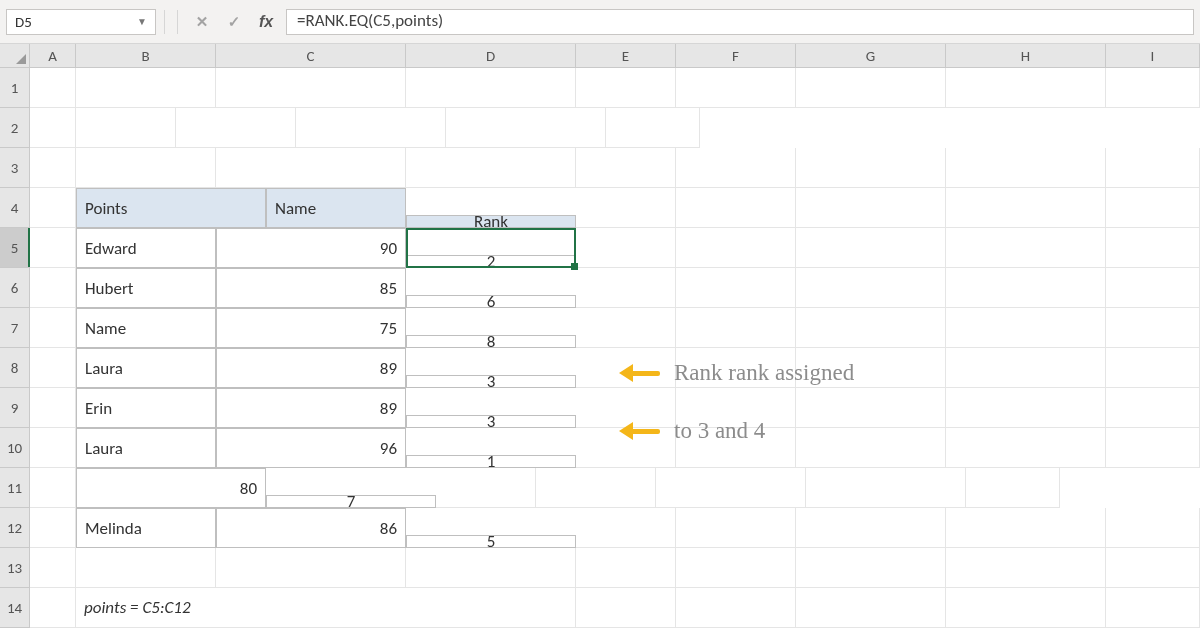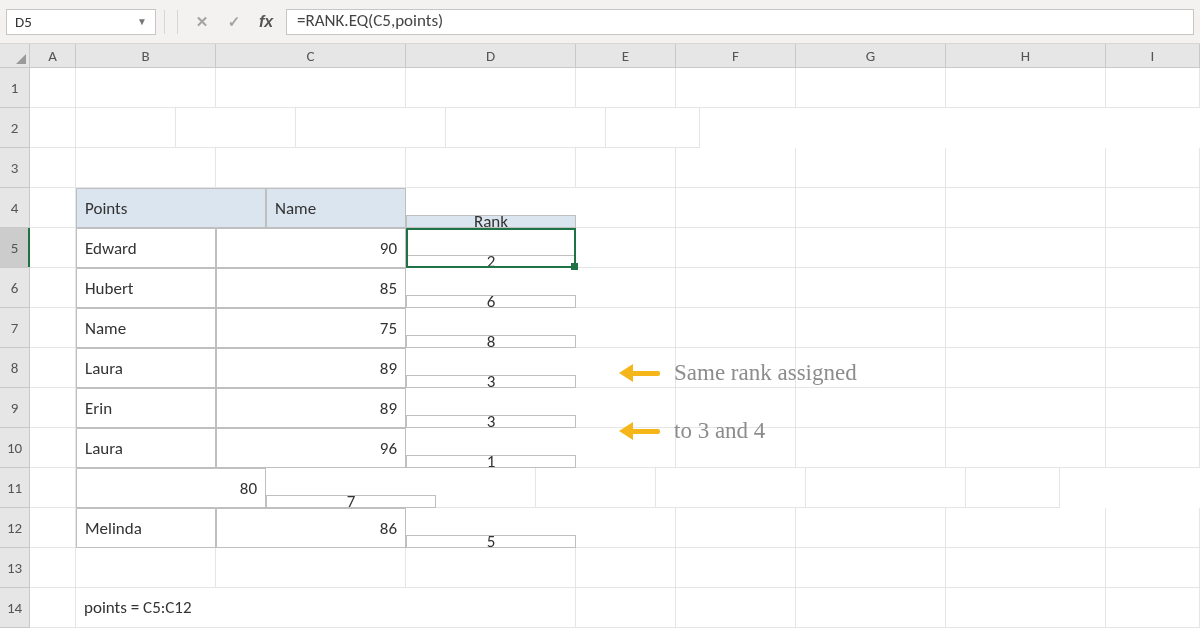--- a/index.html
+++ b/index.html
@@ -112,21 +112,21 @@
   .row .cell.colF{width:120px}
   .row .cell.colG{width:150px}
   .row .cell.colH{width:160px}
   .row .cell.colI{width:94px}
 
   .hdr { background:#dbe5f0; }
   .tblcell { border:1px solid #bfbfbf; }
   .center { justify-content:center;margin-top:27px; }
   .right { justify-content:flex-end; }
   .bold { font-weight:bold; }
-  .italic { }
+  .italic { font-style:italic; }
 
   
   .sel-box {
     position:absolute;
     border:2px solid #217346;
     pointer-events:none;
   }
   .sel-handle{
     position:absolute; width:7px; height:7px; background:#217346;
     right:-4px; bottom:-4px;
@@ -355,20 +355,20 @@
         <div class="cell colH"></div>
         <div class="cell colI"></div>
     </div>
 
     <div class="sel-box" id="selbox" style="left: 376px; top: 160px; width: 170px; height: 40px;">
       <div class="sel-handle"></div>
     </div>
 
     <div class="annotation" style="left:580px; top:287px;">
       <div class="arrow"></div>
-      <div class="note-text">Same rank assigned</div>
+      <div class="note-text">Rank rank assigned</div>
     </div>
     <div class="annotation" style="left:580px; top:327px;margin-top:18px;">
       <div class="arrow"></div>
       <div class="note-text">to 3 and 4</div>
     </div>
   </div>
 </div>
 
 </body></html>

